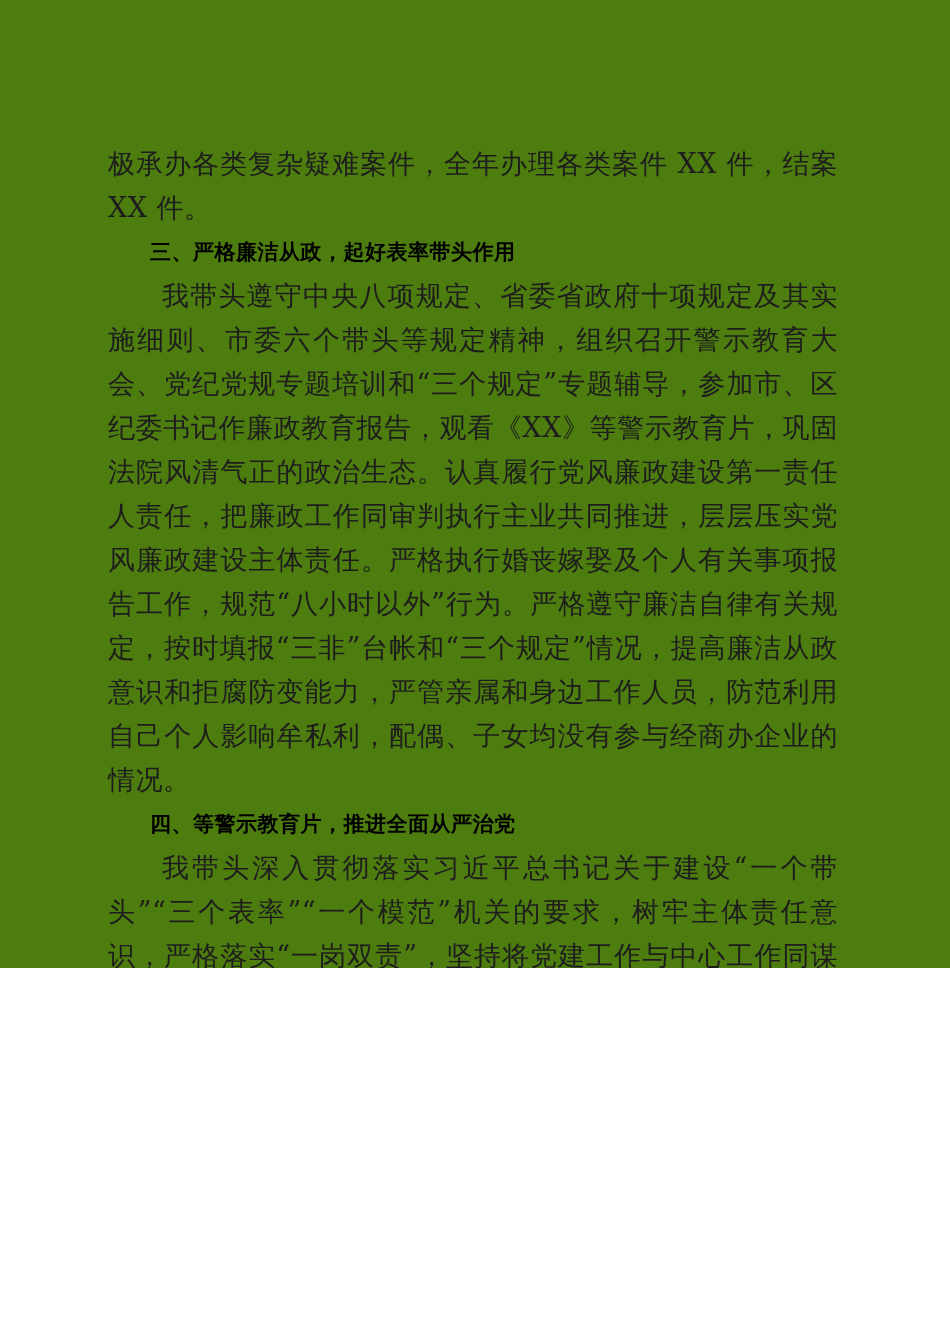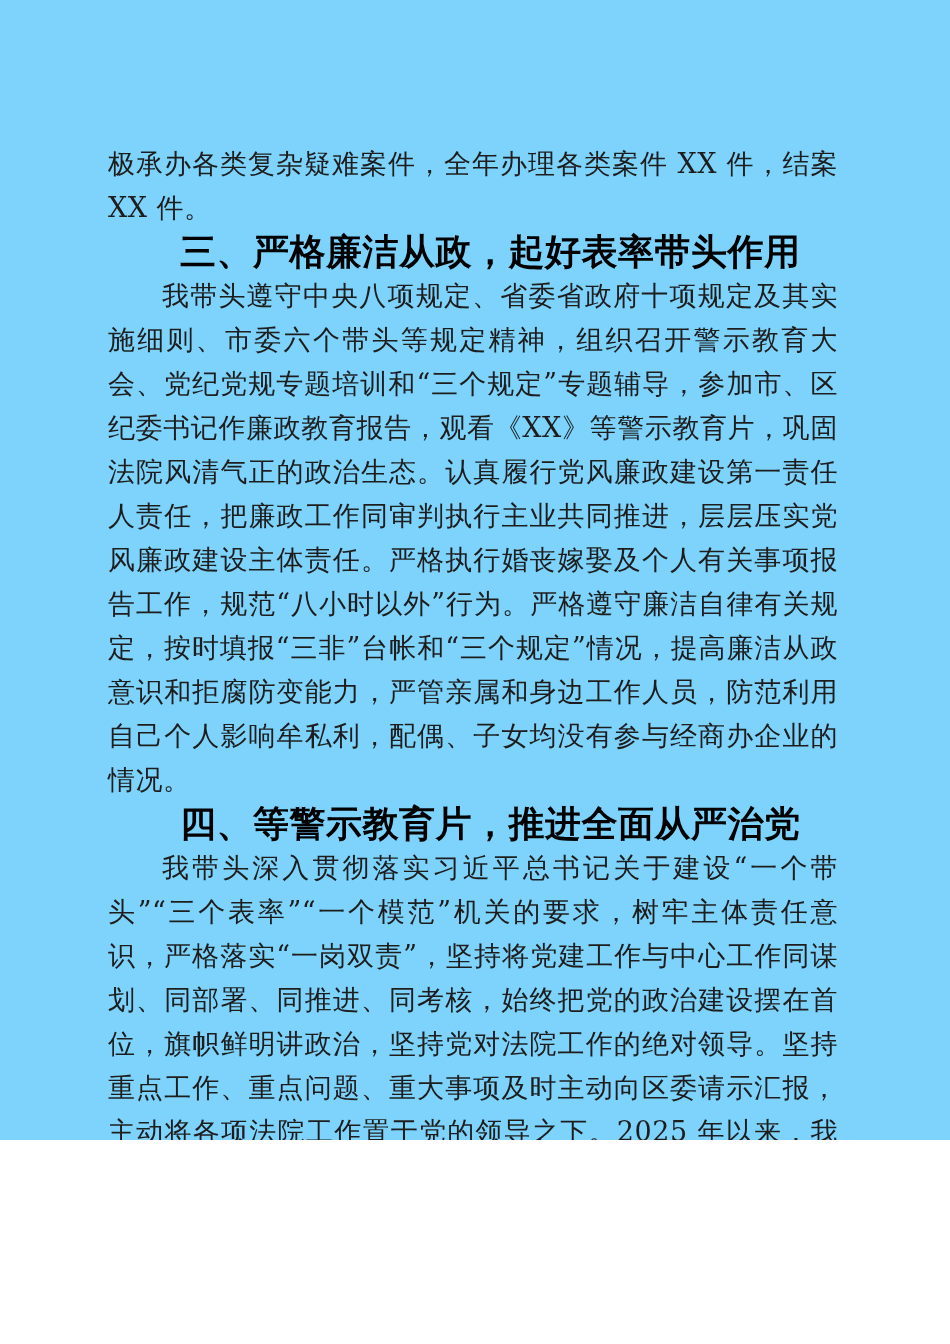--- a/index.html
+++ b/index.html
@@ -3,22 +3,22 @@
 <meta charset="utf-8">
 <style>
   html, body {
     margin: 0;
     padding: 0;
     background: #ffffff;
   }
   .doc-page {
     position: relative;
     width: 950px;
-    height: 1140px;
-    background: #7dd3fc;
+    height: 968px;
+    background: #4d7c0f;
     box-sizing: border-box;
     padding: 142px 112px 0 108px;
     overflow: hidden;
   }
   .doc-body {
     width: 730px;
   }
   .para {
     font-family: "DejaVu Serif", "Liberation Serif", serif;
     font-size: 27px;
@@ -29,21 +29,21 @@
     text-indent: 2em;
     margin: 0;
     letter-spacing: 0.5px;
     word-break: break-all;
   }
   .para.no-indent {
     text-indent: 0;
   }
   .heading {
     font-family: "DejaVu Sans", "Liberation Sans", sans-serif;
-    font-size: 36px;
+    font-size: 21px;
     font-weight: 700;
     line-height: 44px;
     color: #000000;
     text-indent: 2em;
     margin: 0;
     letter-spacing: 0.5px;
   }
 </style>
 </head>
 <body>

